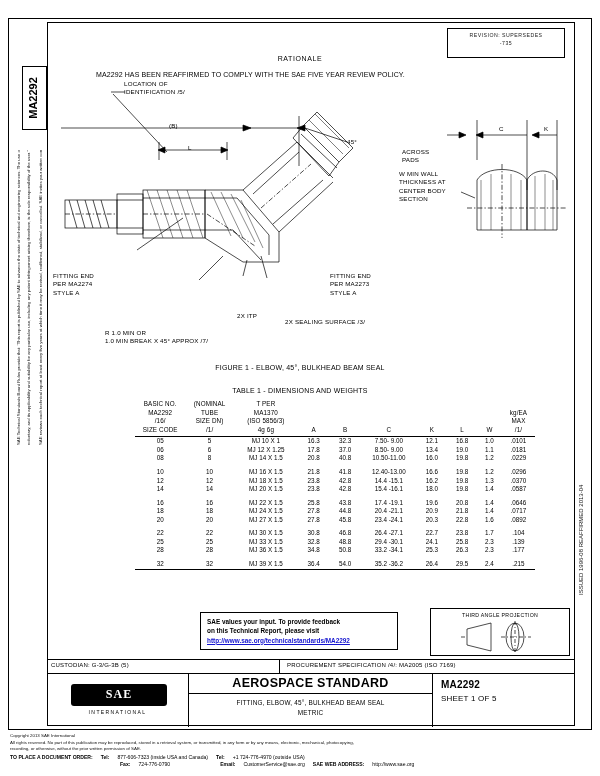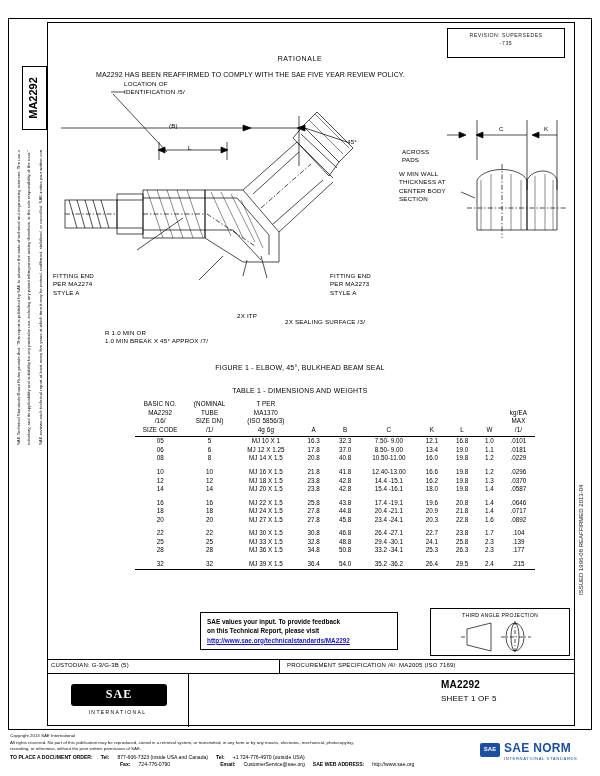--- a/index.html
+++ b/index.html
@@ -545,20 +545,28 @@
       <div class="tb-proc">PROCUREMENT SPECIFICATION /4/: MA2005 (ISO 7169)</div>
     </div>
 
     <div class="tb-logo">
       <div class="sae-badge">
         <div class="txt">SAE</div>
       </div>
       <div class="sae-sub">INTERNATIONAL</div>
     </div>
 
+    <div class="tb-mid">
+      <div class="tb-as">AEROSPACE STANDARD</div>
+      <div class="tb-midline"></div>
+      <div class="tb-desc">
+        <div>FITTING, ELBOW, 45°, BULKHEAD BEAM SEAL</div>
+        <div>METRIC</div>
+      </div>
+    </div>
 
     <div class="tb-right">
       <div class="tb-num">MA2292</div>
       <div class="tb-sheet">SHEET 1 OF 5</div>
     </div>
   </div>
 
   <div class="footer">
     <div class="f-copy">Copyright 2013 SAE International</div>
     <div class="f-copy">All rights reserved. No part of this publication may be reproduced, stored in a retrieval system, or transmitted, in any form or by any means, electronic, mechanical, photocopying,</div>
@@ -573,21 +581,14 @@
     <div class="f-row" style="padding-left:110px;">
       <span class="f-col">Fax:</span>
       <span class="f-col f-norm">724-776-0790</span>
       <span class="f-col" style="margin-left:42px;">Email:</span>
       <span class="f-col f-norm">CustomerService@sae.org</span>
       <span class="f-col">SAE WEB ADDRESS:</span>
       <span class="f-col f-norm">http://www.sae.org</span>
     </div>
   </div>
 
-  <div class="wm">
-    <div class="wm-badge">
-      <div class="t">SAE</div>
-    </div>
-    <div class="wm-txt">SAE NORM</div>
-    <div class="wm-sub">INTERNATIONAL STANDARDS</div>
-  </div>
 
 </div>
 
 </body></html>

